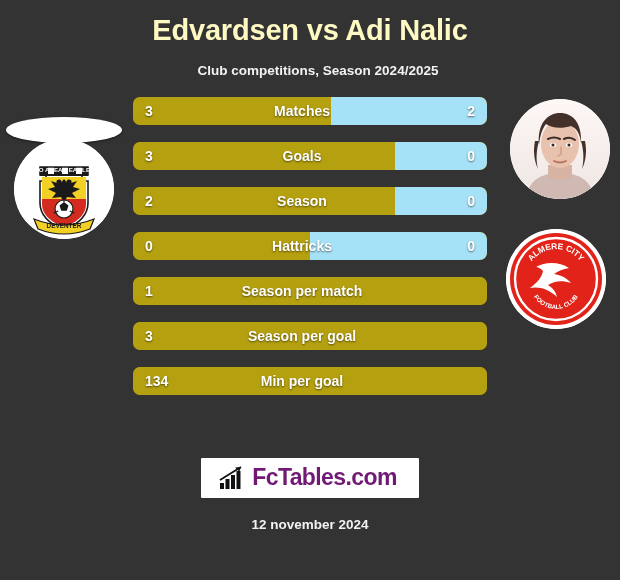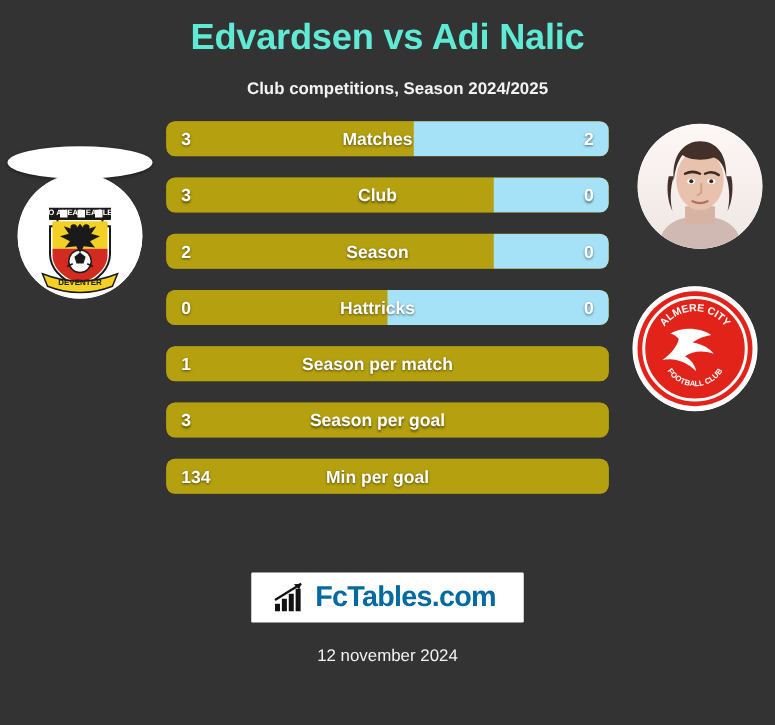--- a/index.html
+++ b/index.html
@@ -15,21 +15,21 @@
     overflow: hidden;
     position: relative;
   }
 
   
   .header {
     padding-top: 12px;
     text-align: center;
   }
   .page-title {
-    color: #5eead4;
+    color: #fef9c3;
     font-size: 29px;
     font-weight: bold;
     letter-spacing: -0.2px;
     line-height: 36px;
     margin: 0;
     font-family: "Liberation Sans", sans-serif;
   }
   .page-subtitle {
     color: #f2f2f2;
     font-size: 13.5px;
@@ -154,30 +154,30 @@
     background: #ffffff;
     padding: 7px 22px 8px 18px;
     border-radius: 1px;
   }
   .logo-inner {
     display: flex;
     align-items: center;
     gap: 7px;
   }
   .logo-text {
-    color: #0369a1;
+    color: #701a75;
     font-size: 23px;
     font-weight: bold;
     letter-spacing: -0.6px;
     line-height: 25px;
   }
   .footer-date {
     color: #f2f2f2;
     font-size: 13.5px;
-    font-weight: normal;
+    font-weight: bold;
     margin-top: 19px;
   }
 </style>
 </head>
 <body>
 
 <div class="header">
   <h1 class="page-title">Edvardsen vs Adi Nalic</h1>
   <div class="page-subtitle">Club competitions, Season 2024/2025</div>
 </div>
@@ -290,21 +290,21 @@
         <div class="bar-fill-left" style="width: 56%;"></div>
         <div class="bar-fill-right" style="width: 44%;"></div>
         <div class="bar-val-left">3</div>
         <div class="bar-label">Matches</div>
         <div class="bar-val-right">2</div>
       </div>
       <div class="bar-row">
         <div class="bar-fill-left" style="width: 74%;"></div>
         <div class="bar-fill-right" style="width: 26%;"></div>
         <div class="bar-val-left">3</div>
-        <div class="bar-label">Club</div>
+        <div class="bar-label">Goals</div>
         <div class="bar-val-right">0</div>
       </div>
       <div class="bar-row">
         <div class="bar-fill-left" style="width: 74%;"></div>
         <div class="bar-fill-right" style="width: 26%;"></div>
         <div class="bar-val-left">2</div>
         <div class="bar-label">Season</div>
         <div class="bar-val-right">0</div>
       </div>
       <div class="bar-row">

